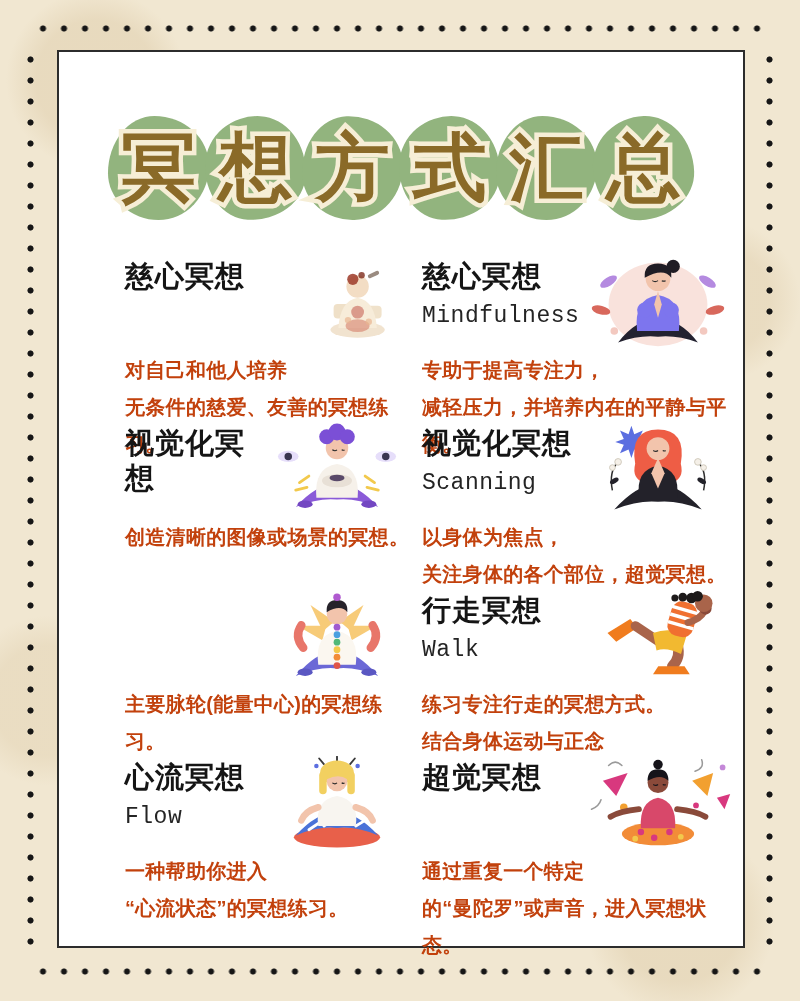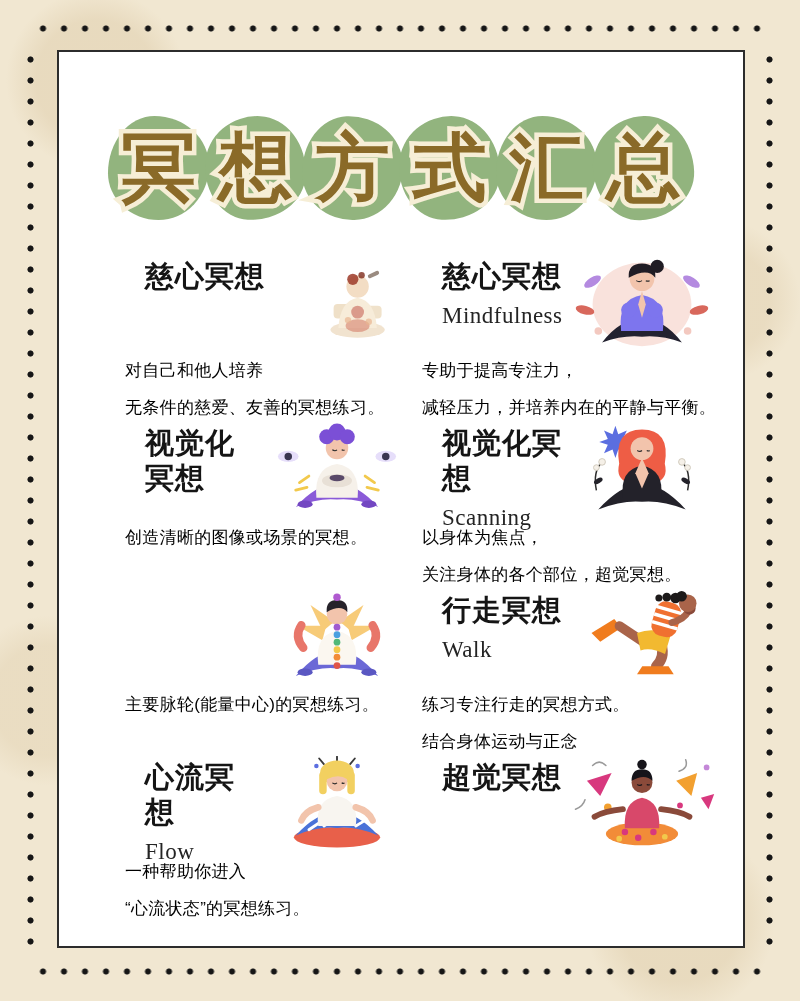--- a/index.html
+++ b/index.html
@@ -61,34 +61,34 @@
   .tchar-outline { -webkit-text-stroke:9px #f6eed6; color:transparent; }
   .tchar-fill { z-index:2; color:#8a6a28; }
 
   
   .grid {
     position:absolute; top:203px; left:66px; right:18px;
     display:grid; grid-template-columns:297px 1fr; column-gap:0;
   }
   .card { height:167px; padding-right:10px; }
   .card-head { height:93px; display:flex; align-items:flex-start; }
-  .head-text { padding-top:4px;margin-left:20px; }
+  .head-text { padding-top:4px; }
   .card-title {
     font-family:"Liberation Serif","DejaVu Serif",serif;
     font-weight:700; font-size:29px; line-height:1.2; color:#151515;
     letter-spacing:1px;
   }
   .card-english {
-    font-family:Liberation Serif, serif;
+    font-family:Liberation Mono, monospace;
     font-weight:400; font-size:23px; color:#242424; margin-top:9px;
     letter-spacing:.5px;
   }
   .illus { margin-left:auto; flex:0 0 auto; }
   .desc { margin-top:4px; }
-  .desc p { font-size:17px; line-height:37px; color:#000000; letter-spacing:.3px; }
+  .desc p { font-size:20px; line-height:37px; color:#c2410c; letter-spacing:.3px;font-weight:bold; }
 </style>
 </head>
 <body>
 
 <div class="dots dots-h dots-top"></div>
 <div class="dots dots-h dots-bottom"></div>
 <div class="dots dots-v dots-left"></div>
 <div class="dots dots-v dots-right"></div>
 
 <div class="panel">
@@ -344,16 +344,20 @@
             <circle cx="56" cy="87" r="3" fill="#f2c94c"></circle>
             <path d="M60 56 Q40 58 30 64 M100 56 Q120 58 130 64" stroke="#8a4a3a" stroke-width="6" fill="none" stroke-linecap="round"></path>
             <path d="M62 76 Q60 48 80 44 Q100 48 98 76 Z" fill="#d8486a"></path>
             <circle cx="80" cy="28" r="11" fill="#8a4a3a"></circle>
             <path d="M69 26 Q69 14 80 14 Q91 14 91 26 Q83 18 69 26 Z" fill="#16141a"></path>
             <circle cx="80" cy="9" r="5" fill="#16141a"></circle>
             <path d="M75 30 q3 2 5 0 M85 30 q2 1 3 0" stroke="#16141a" stroke-width="1.2" fill="none"></path>
           </svg>
         </span>
       </div>
+      <div class="desc">
+        <p>通过重复一个特定</p>
+        <p>的“曼陀罗”或声音，进入冥想状态。</p>
+      </div>
     </div>
 
   </div>
 </div>
 
 </body></html>

